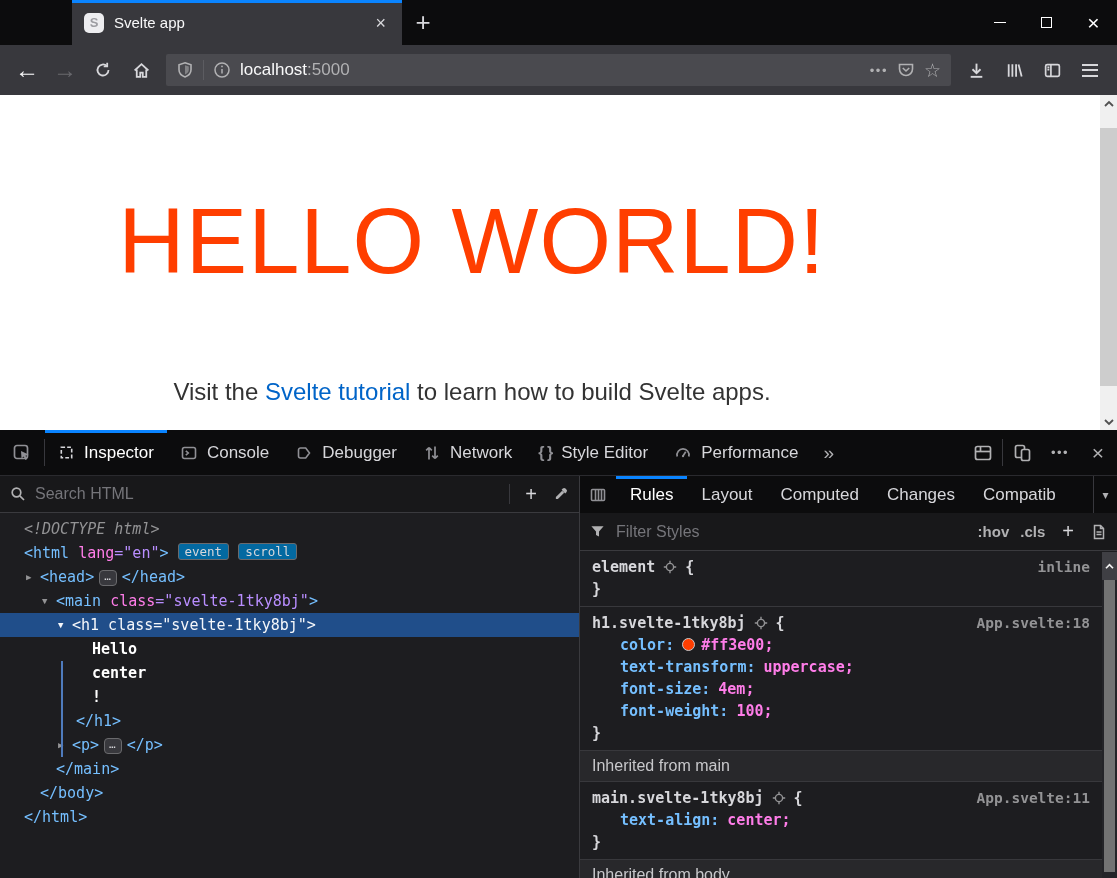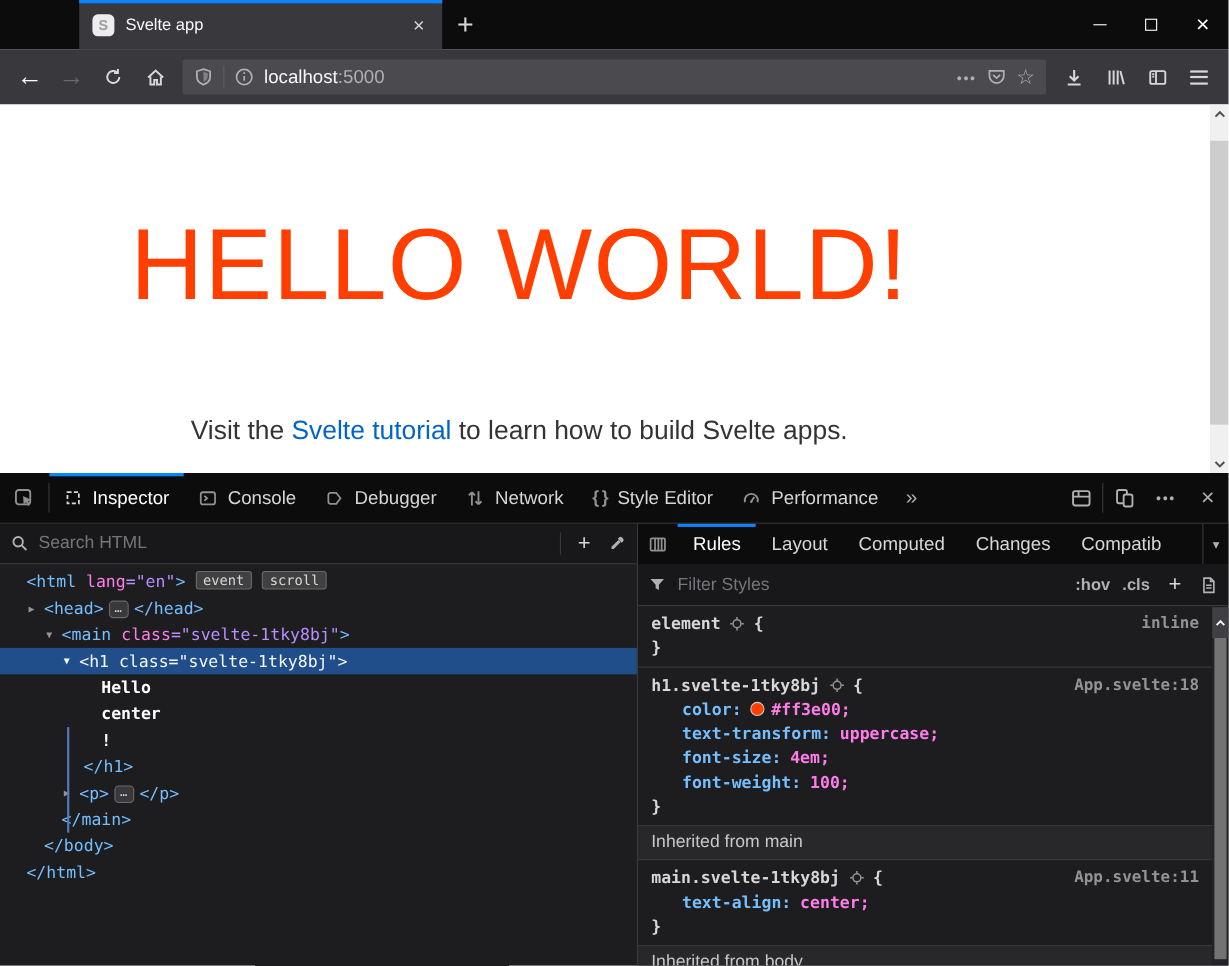--- a/index.html
+++ b/index.html
@@ -102,21 +102,21 @@
     white-space:nowrap; overflow:hidden;
   }
   .trow { height:24px; }
   .arrow { display:inline-block; width:14px; font-size:9px; color:#939395; vertical-align:2px; }
   .tag { color:#75bfff; }
   .attr { color:#ff7de9; }
   .aval { color:#b98eff; }
   .doctype { color:#939395; font-style:italic; }
   .txt { color:#ffffff;font-weight:bold; }
   .badge {
-    display:inline-block; border:1px solid #6a6a6d; background:#404040; color:#d7d7db;
+    display:inline-block; border:1px solid #6a6a6d; background:#0369a1; color:#d7d7db;
     border-radius:3px; font-size:12.5px; line-height:15px; padding:0 6px; margin-left:9px;
     vertical-align:2px;
   }
   .nbadge {
     display:inline-block; border:1px solid #6a6a6d; background:#38383d; color:#d7d7db;
     border-radius:4px; font-size:11px; line-height:11px; padding:0 4px 3px; margin:0 5px;
     vertical-align:2px; letter-spacing:1px;
   }
   .trow.sel { background:#204e8a; }
   .trow.sel span { color:#f5f7fa; }
@@ -343,20 +343,21 @@
       <span class="search-ph">Search HTML</span>
       <div class="mini-div"></div>
       <span class="plus-btn">+</span>
       <svg class="tool-ic" width="17" height="17" viewBox="0 0 17 17" fill="currentColor">
           <path d="M10.2 4.8l2 2-6.3 6.3H3.9v-2z"></path>
           <path d="M10.8 2.6a1.9 1.9 0 0 1 2.7 0l.9.9a1.9 1.9 0 0 1 0 2.7l-1.2 1.2-3.6-3.6z"></path>
         </svg>
     </div>
 
     <div class="tree">
+      <div class="trow" style="padding-left:24px"><span class="doctype">&lt;!DOCTYPE html&gt;</span></div>
 
       <div class="trow" style="padding-left:24px"><span class="tag">&lt;html</span><span class="attr"> lang</span><span class="aval">="en"</span><span class="tag">&gt;</span><span class="badge">event</span><span class="badge">scroll</span></div>
 
       <div class="trow" style="padding-left:26px"><span class="arrow">▶</span><span class="tag">&lt;head&gt;</span><span class="nbadge">…</span><span class="tag">&lt;/head&gt;</span></div>
 
 
       <div class="trow" style="padding-left:42px"><span class="arrow">▼</span><span class="tag">&lt;main</span><span class="attr"> class</span><span class="aval">="svelte-1tky8bj"</span><span class="tag">&gt;</span></div>
 
       <div class="trow sel" style="padding-left:58px"><span class="arrow">▼</span><span class="tag">&lt;h1</span><span class="attr"> class</span><span class="aval">="svelte-1tky8bj"</span><span class="tag">&gt;</span></div>
 

